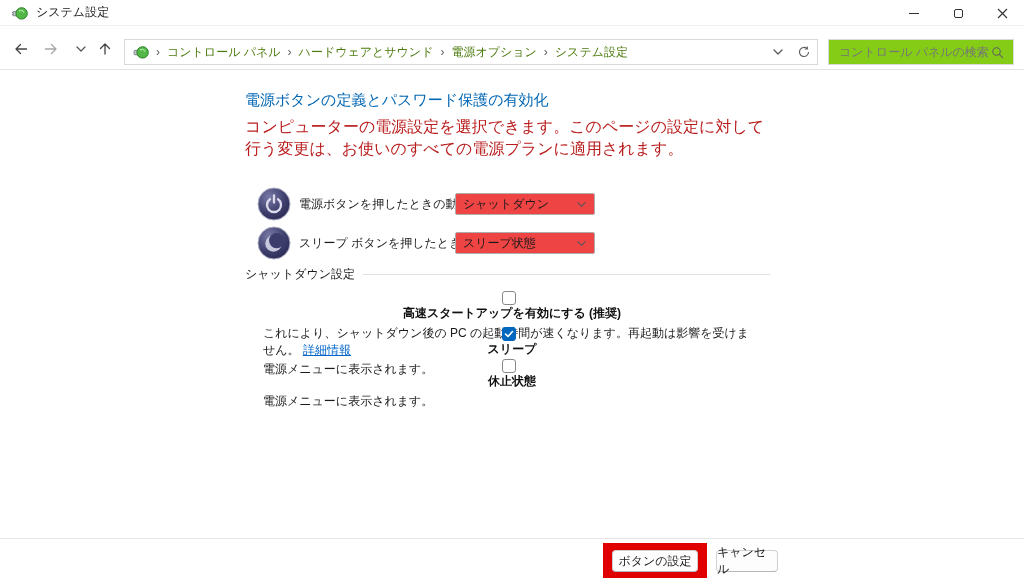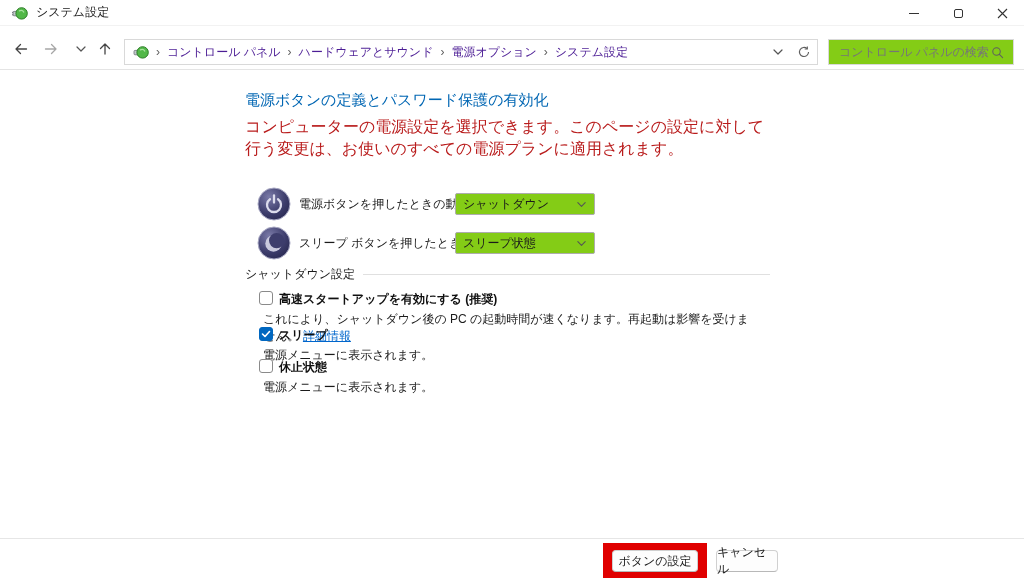--- a/index.html
+++ b/index.html
@@ -20,21 +20,21 @@
   
   .toolbar { position:absolute; top:26px; left:0; width:1024px; height:44px;
     background:#ffffff; border-bottom:1px solid #e4e4e4; }
   .nav-btn { position:absolute; top:12px; width:22px; height:22px;
     display:flex; align-items:center; justify-content:center; }
   .nav-back { left:10px; } .nav-fwd { left:40px; } .nav-recent { left:70px; } .nav-up { left:94px; }
   .crumb-bar { position:absolute; left:124px; top:13px; width:694px; height:26px;
     border:1px solid #d9d9d9; background:#fff; display:flex; align-items:center; font-size:12px; }
   .crumb-bar .crumb-icon { margin-left:8px; width:16px; height:16px; }
   .crumb-sep { color:#5f5f5f; font-size:12px; margin:0 7px; }
-  .crumb { color:#4c1d95; white-space:nowrap; }
+  .crumb { color:#4d7c0f; white-space:nowrap; }
   .crumb-spacer { flex:1; }
   .bar-btn { width:26px; height:24px; display:flex; align-items:center; justify-content:center; }
   .search-box { position:absolute; left:828px; top:13px; width:186px; height:26px;
     border:1px solid #d9d9d9; background:#84cc16; display:flex; align-items:center; }
   .search-box input { flex:1; border:none; outline:none; font-size:12px; padding-left:10px;
     font-family:inherit; color:#1b1b1b; background:transparent; min-width:0; }
   .search-box input::placeholder { color:#767676; opacity:1; }
   .search-box .mag { margin-right:9px; flex:0 0 auto; }
 
   
@@ -42,26 +42,26 @@
   .page-desc { position:absolute; left:245px; top:116px; width:528px; font-size:16px; line-height:1.35; color:#b91c1c; }
   .section-head { position:absolute; left:245px; width:525px; display:flex; align-items:center; font-size:12px; color:#1b1b1b; }
   .section-head::after { content:""; flex:1; height:1px; background:#e0e0e0; margin-left:8px; }
   .sec-power { top:155px; } .sec-shutdown { top:266px; }
 
   .setting-row { position:absolute; left:257px; width:420px; height:34px; display:flex; align-items:center; }
   .row-power { top:187px; } .row-sleep { top:226px; }
   .round-icon { width:34px; height:34px; flex:0 0 auto; }
   .setting-row .row-label { margin-left:8px; font-size:12px; }
   .dropdown { position:absolute; left:198px; top:6px; width:140px; height:22px;
-    border:1px solid #adadad; border-radius:2px; background:#84cc16; display:flex;
+    border:1px solid #adadad; border-radius:2px; background:#ef4444; display:flex;
     align-items:center; justify-content:space-between; padding:0 7px; font-size:12px; }
 
   .opt { position:absolute; left:259px; width:500px; }
   .opt-0 { top:291px; } .opt-1 { top:327px; } .opt-2 { top:359px; } .opt-3 { top:391px; }
-  .opt-line1 { display:flex; align-items:flex-start; }
+  .opt-line1 { display:flex; align-items:center;flex-direction:column; }
   .checkbox { width:14px; height:14px; border:1px solid #8a8a8a; border-radius:3px;
     background:#fff; flex:0 0 auto; display:flex; align-items:center; justify-content:center; }
   .checkbox svg { display:none; }
   .checkbox.checked { background:#0067c0; border-color:#0067c0; }
   .checkbox.checked svg { display:block; }
   .opt-label { margin-left:6px; font-size:12px; font-weight:bold; color:#101010; }
   .opt-desc { margin-left:4px; margin-top:3px; font-size:12px; color:#1b1b1b; }
   .link { color:#0066cc; text-decoration:underline; cursor:pointer; }
 
   

